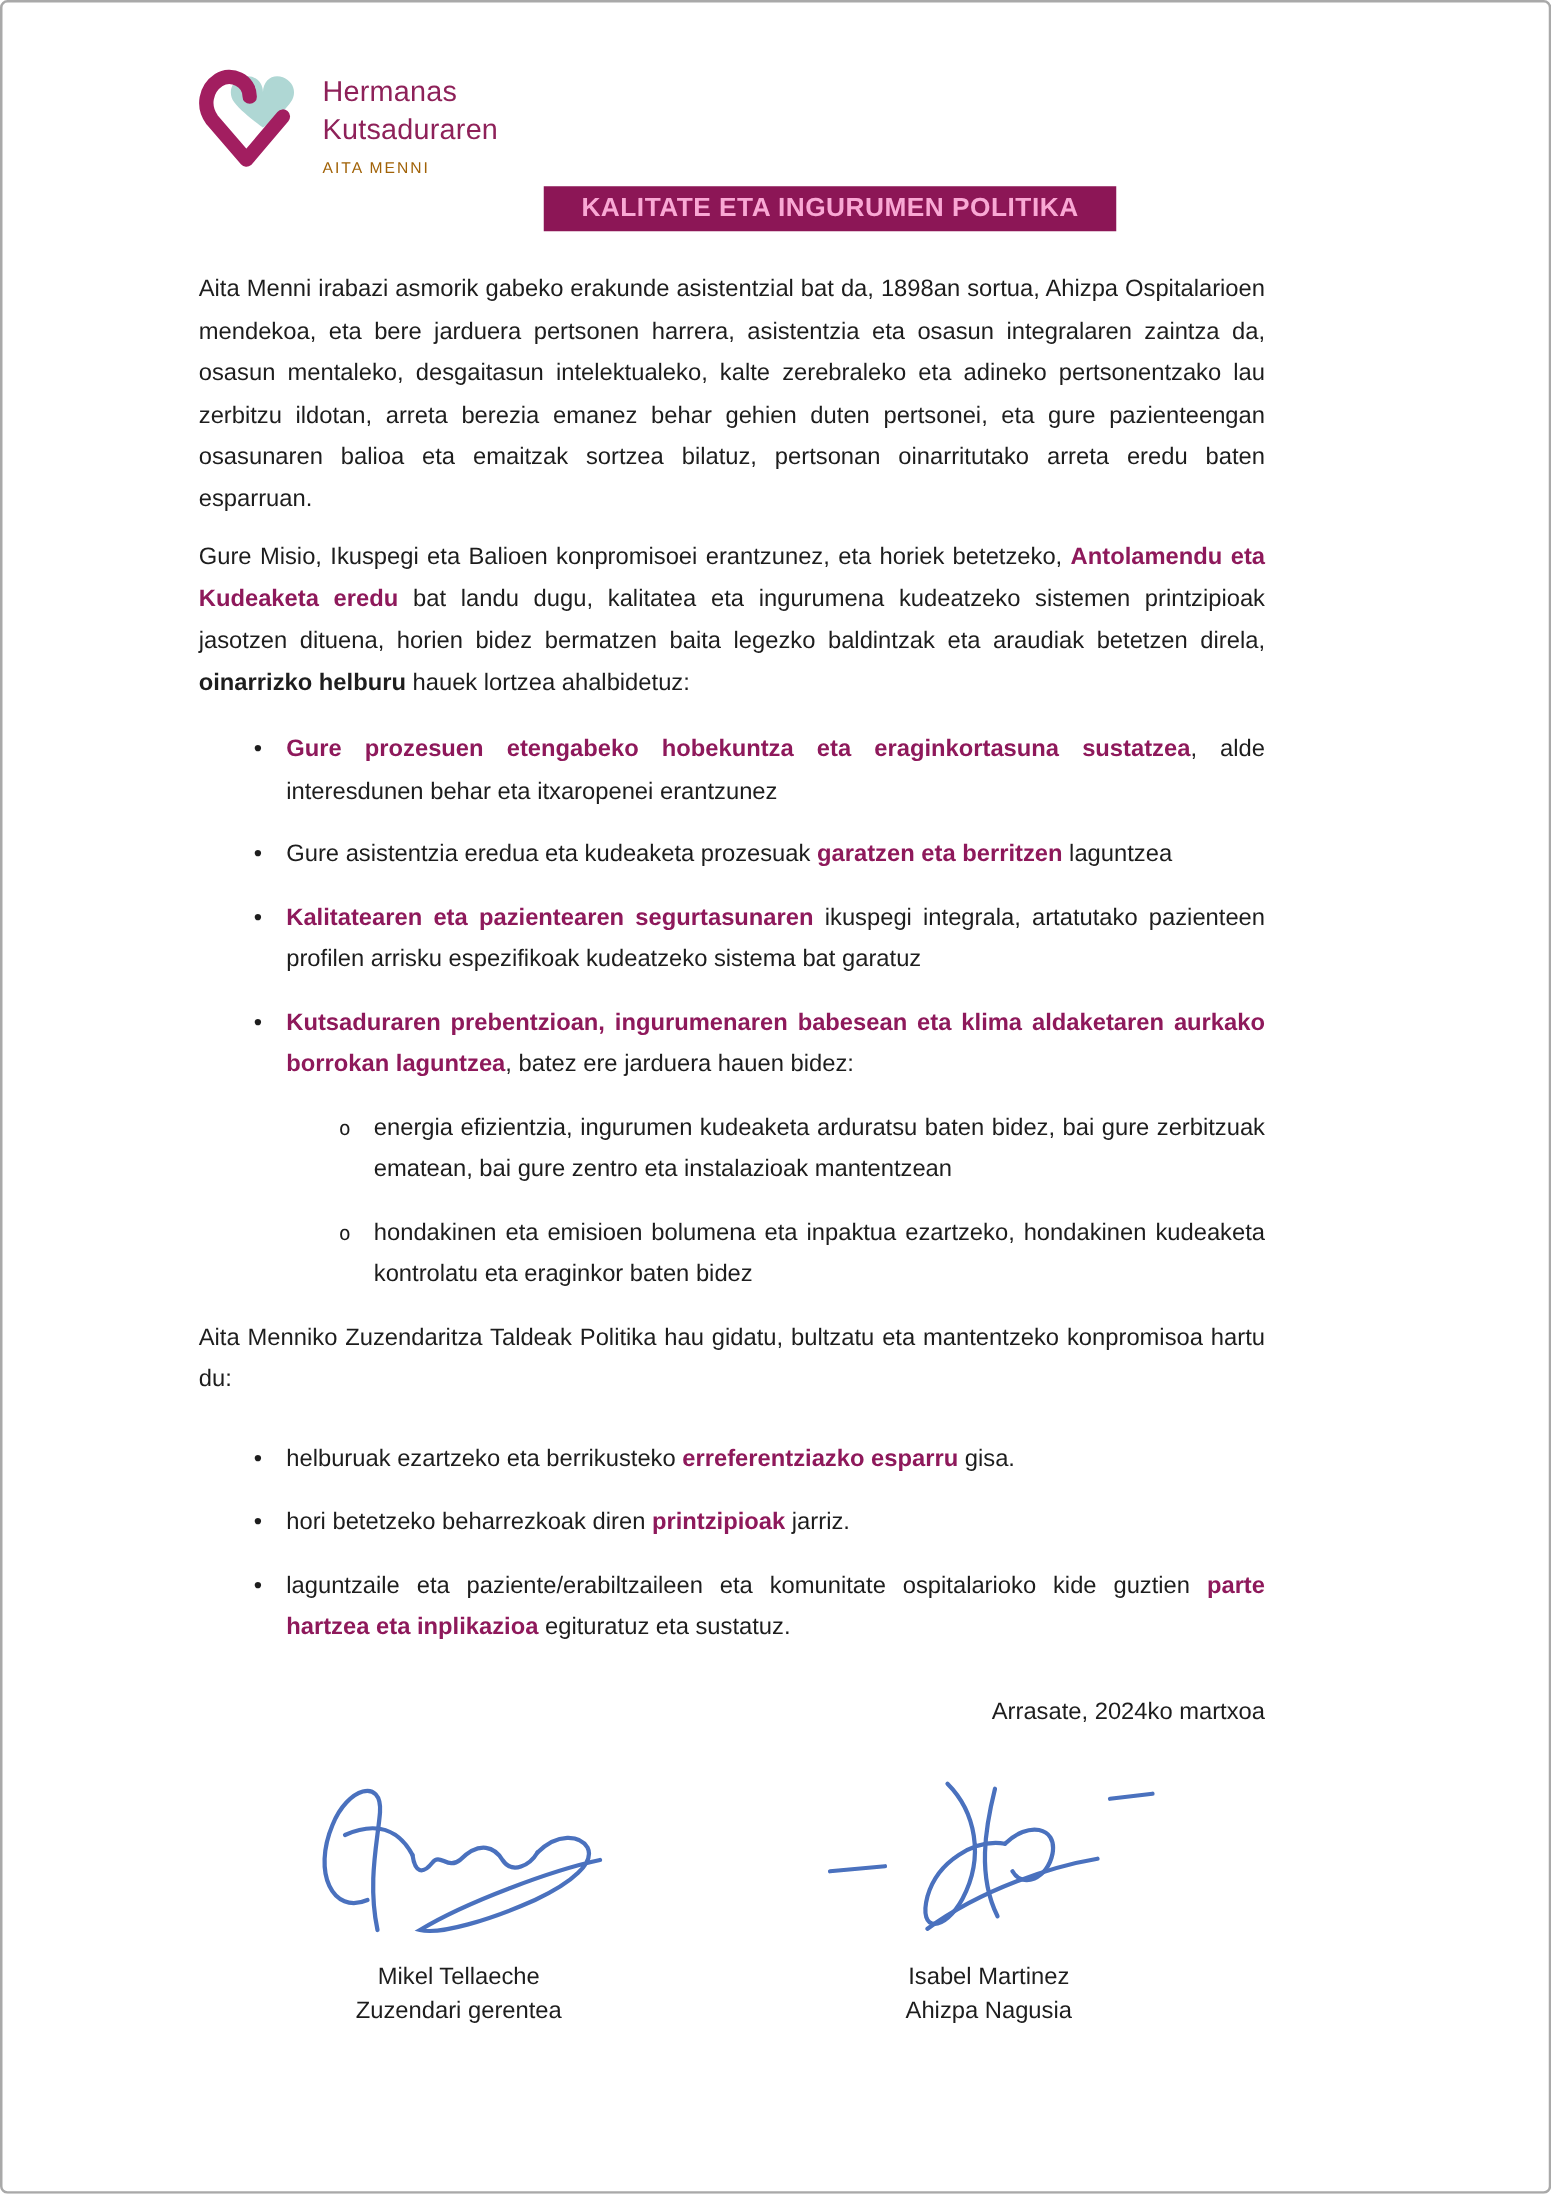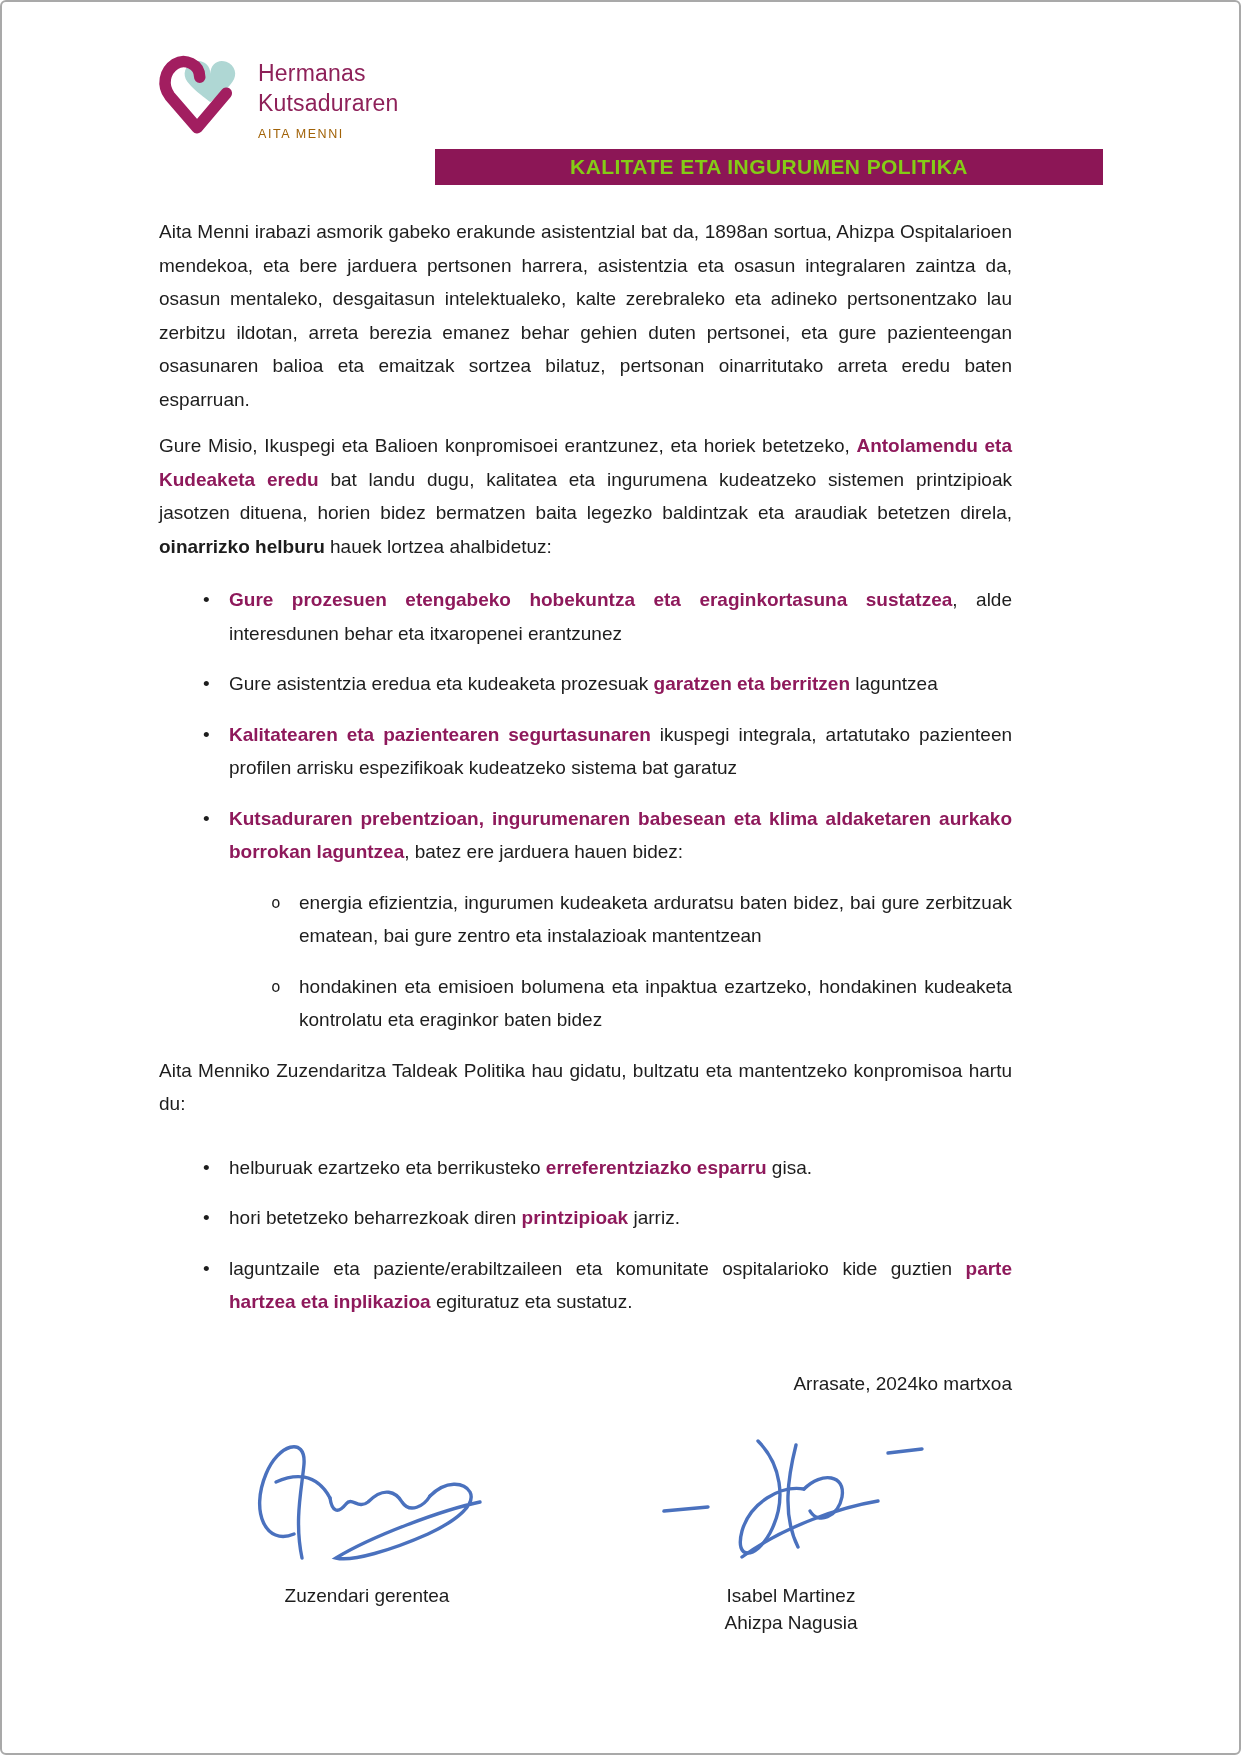--- a/index.html
+++ b/index.html
@@ -17,43 +17,43 @@
 
   
   .logo { position:absolute; top:50px; left:150px; display:flex; align-items:flex-start; }
   .logo svg { flex:0 0 auto; }
   .logo-text { margin-left:14px; padding-top:6px; }
   .brand { color:#8e2159; font-size:23px; line-height:30px; font-weight:500; letter-spacing:0.2px; }
   .subbrand { margin-top:9px; color:#a16207; font-size:12.5px; letter-spacing:1.6px; }
 
   
   .banner {
-    position:absolute; top:147px; left:433px; width:668px; height:36px;
-    background:#8c1656; color:#84cc16;
+    position:absolute; top:147px; left:433px; width:458px; height:36px;
+    background:#8c1656; color:#f9a8d4;
     display:flex; align-items:center; justify-content:center;
     font-weight:bold; font-size:21px; letter-spacing:0.4px;
   }
 
   
   .content { position:absolute; top:201px; left:157px; width:853px; font-size:19px; line-height:33.5px; }
   .para { margin:12px 0 13px 0; text-align:justify; }
   .bm { font-weight:bold; color:#8e195b; }
   .bd { font-weight:bold; }
 
   .blist { margin:20px 0 4px 0; }
   .bullet { display:flex; margin:0 0 17px 0; }
   .bullet .mk { flex:0 0 26px; margin-left:44px; font-size:19px; }
   .bullet .tx { flex:1; text-align:justify; }
 
   .sublist { margin:2px 0 4px 0; }
   .subbullet { display:flex; margin:0 0 17px 0; }
   .subbullet .mk { flex:0 0 28px; margin-left:112px; font-family:"DejaVu Sans Mono", monospace; font-size:16px; }
   .subbullet .tx { flex:1; text-align:justify; }
 
-  .dateline { margin-top:48px; text-align:right; }
+  .dateline { margin-top:34px; text-align:right; }
 
   .sigrow { display:flex; margin-top:16px; }
   .sigcol { text-align:center; }
   .sigcol.left  { margin-left:40px;  width:336px; }
   .sigcol.right { margin-left:88px; width:336px; }
   .sigimg { height:166px; display:flex; align-items:center; justify-content:center; }
   .signame { font-size:19px; line-height:27px; }
   .sigrole { font-size:19px; line-height:27px; }
 </style>
 </head>
@@ -141,20 +141,21 @@
         <div class="sigimg">
           <svg width="270" height="166" viewBox="0 0 270 166" aria-hidden="true">
             <g fill="none" stroke="#4a71be" stroke-width="3.4" stroke-linecap="round">
               <path d="M62,118 C34,130 18,96 34,58 C46,28 74,20 72,48 C70,72 62,104 70,142"></path>
               <path d="M44,66 C62,58 84,56 98,82"></path>
               <path d="M98,82 C100,96 106,98 114,88 C120,80 126,94 136,86 C152,70 164,76 170,86 C178,98 192,90 198,80"></path>
               <path d="M198,80 C214,64 232,66 238,76 C244,88 226,104 196,118 C160,134 120,146 104,142 C140,120 210,94 248,86"></path>
             </g>
           </svg>
         </div>
+        <div class="signame">Mikel Tellaeche</div>
         <div class="sigrole">Zuzendari gerentea</div>
       </div>
       <div class="sigcol right">
         <div class="sigimg">
           <svg width="290" height="160" viewBox="0 0 290 160" aria-hidden="true">
             <g fill="none" stroke="#4a71be" stroke-width="3.4" stroke-linecap="round">
               <path d="M18,92 L62,88"></path>
               <path d="M112,22 C134,44 142,80 124,114 C110,140 88,142 96,112 C104,84 134,66 158,70"></path>
               <path d="M150,26 C142,58 136,96 152,128"></path>
               <path d="M158,70 C176,52 200,56 196,78 C192,98 172,106 164,92"></path>

